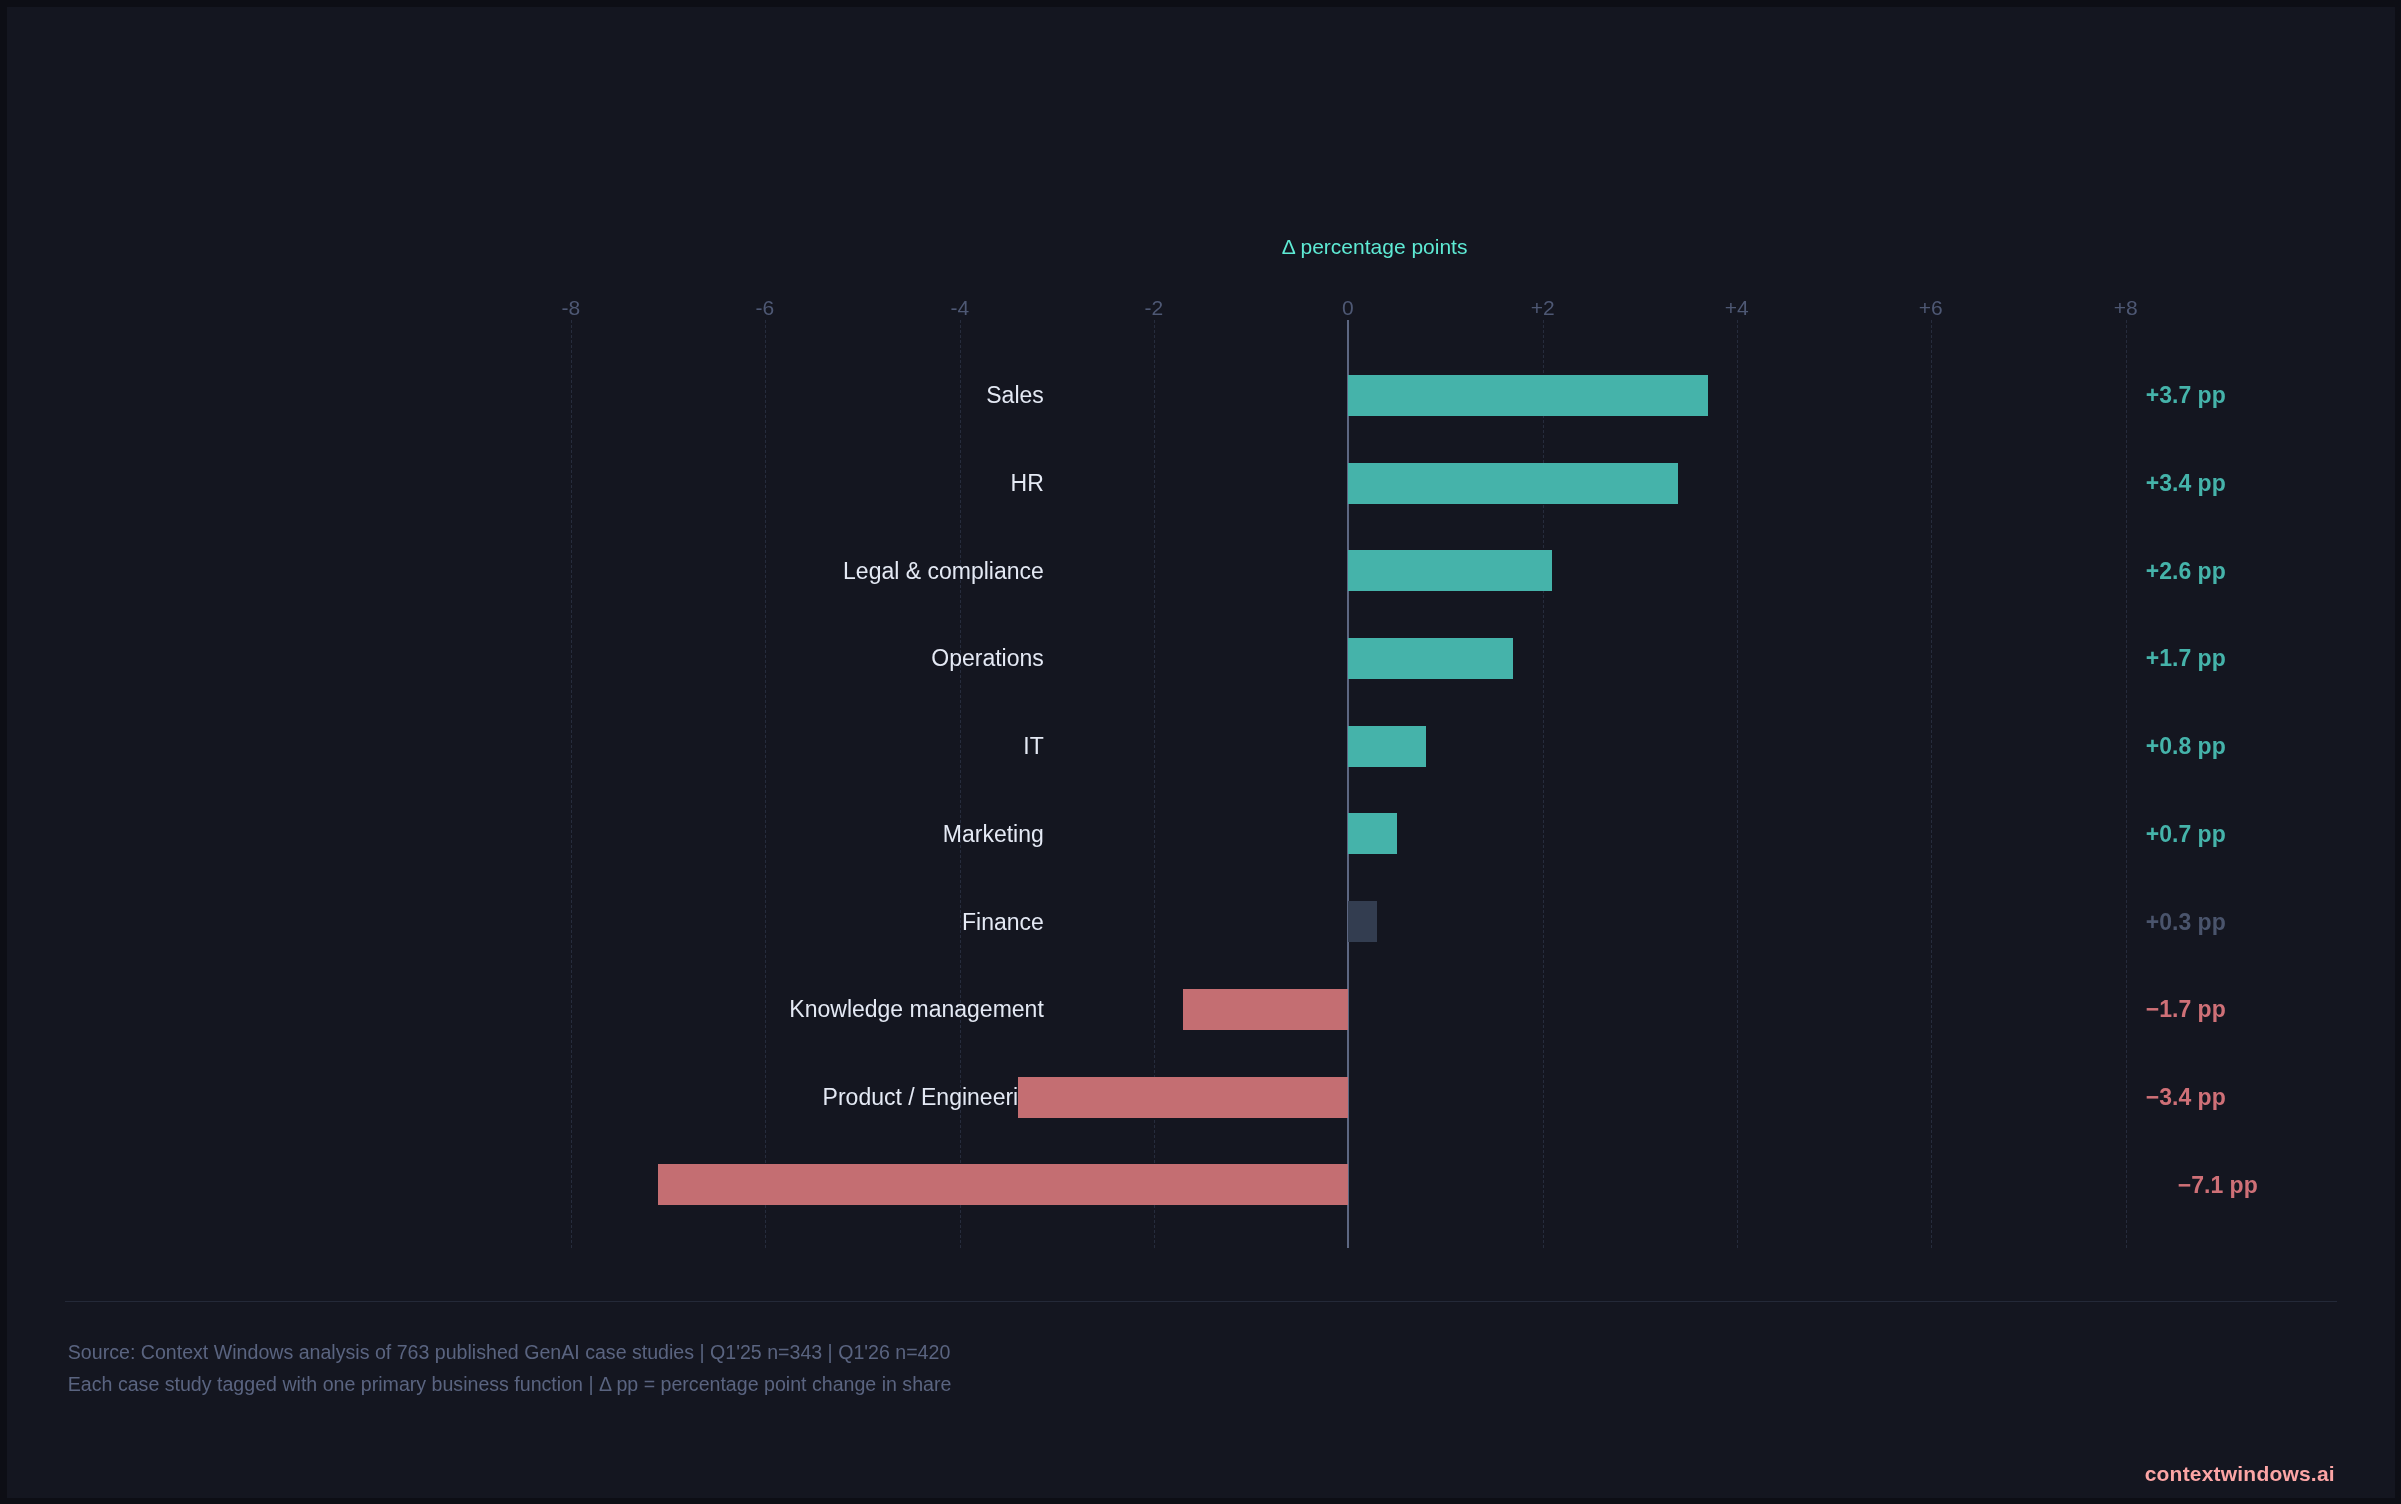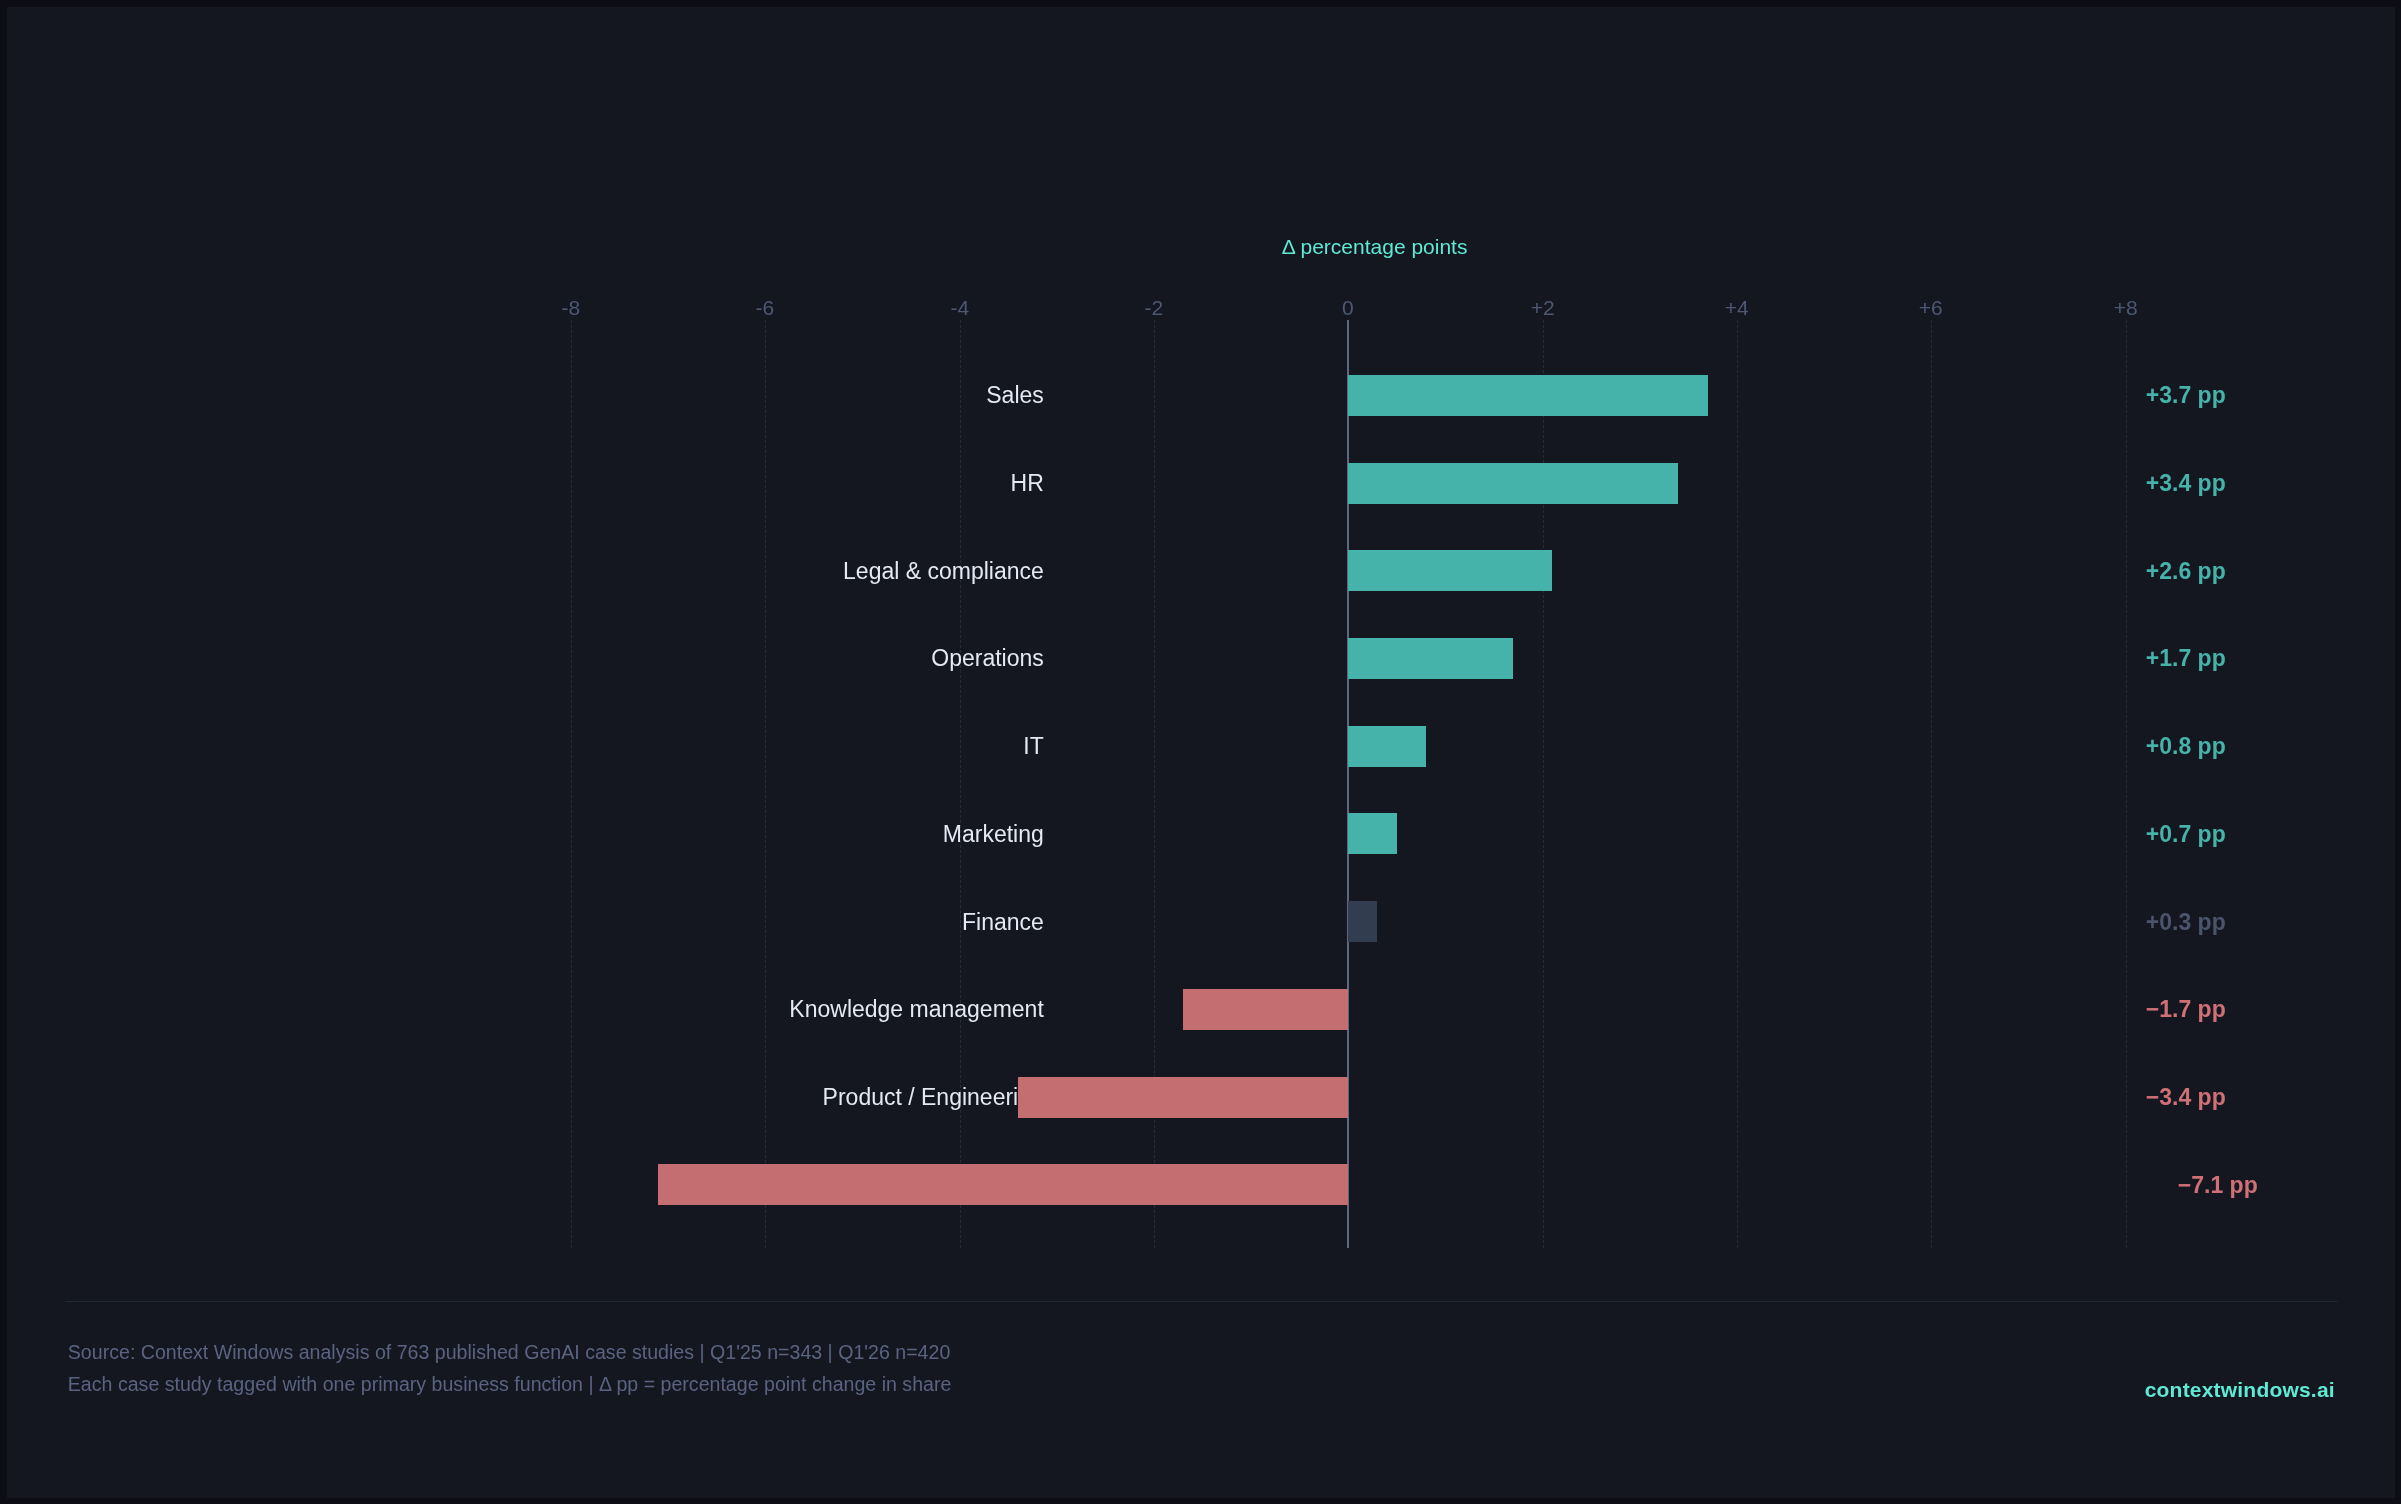--- a/index.html
+++ b/index.html
@@ -89,22 +89,22 @@
   .rule {
     position:absolute;
     left:58px; top:1294px; width:2272px; height:0.9px;
     background:#242938;
   }
   .footer {
     position:absolute; left:61px; top:1330px;
     font-size:19.6px; color:#5a6480; line-height:1.63;
   }
   .brand {
-    position:absolute; right:60px; top:1371px;
-    font-size:21px; font-weight:bold; color:#5eead4;
+    position:absolute; right:60px; top:1455px;
+    font-size:21px; font-weight:bold; color:#fca5a5;
     letter-spacing:0.2px;
   }
 </style>
 </head>
 <body>
 
 <div class="frame">
 
 
   <div class="chart" id="plot">

